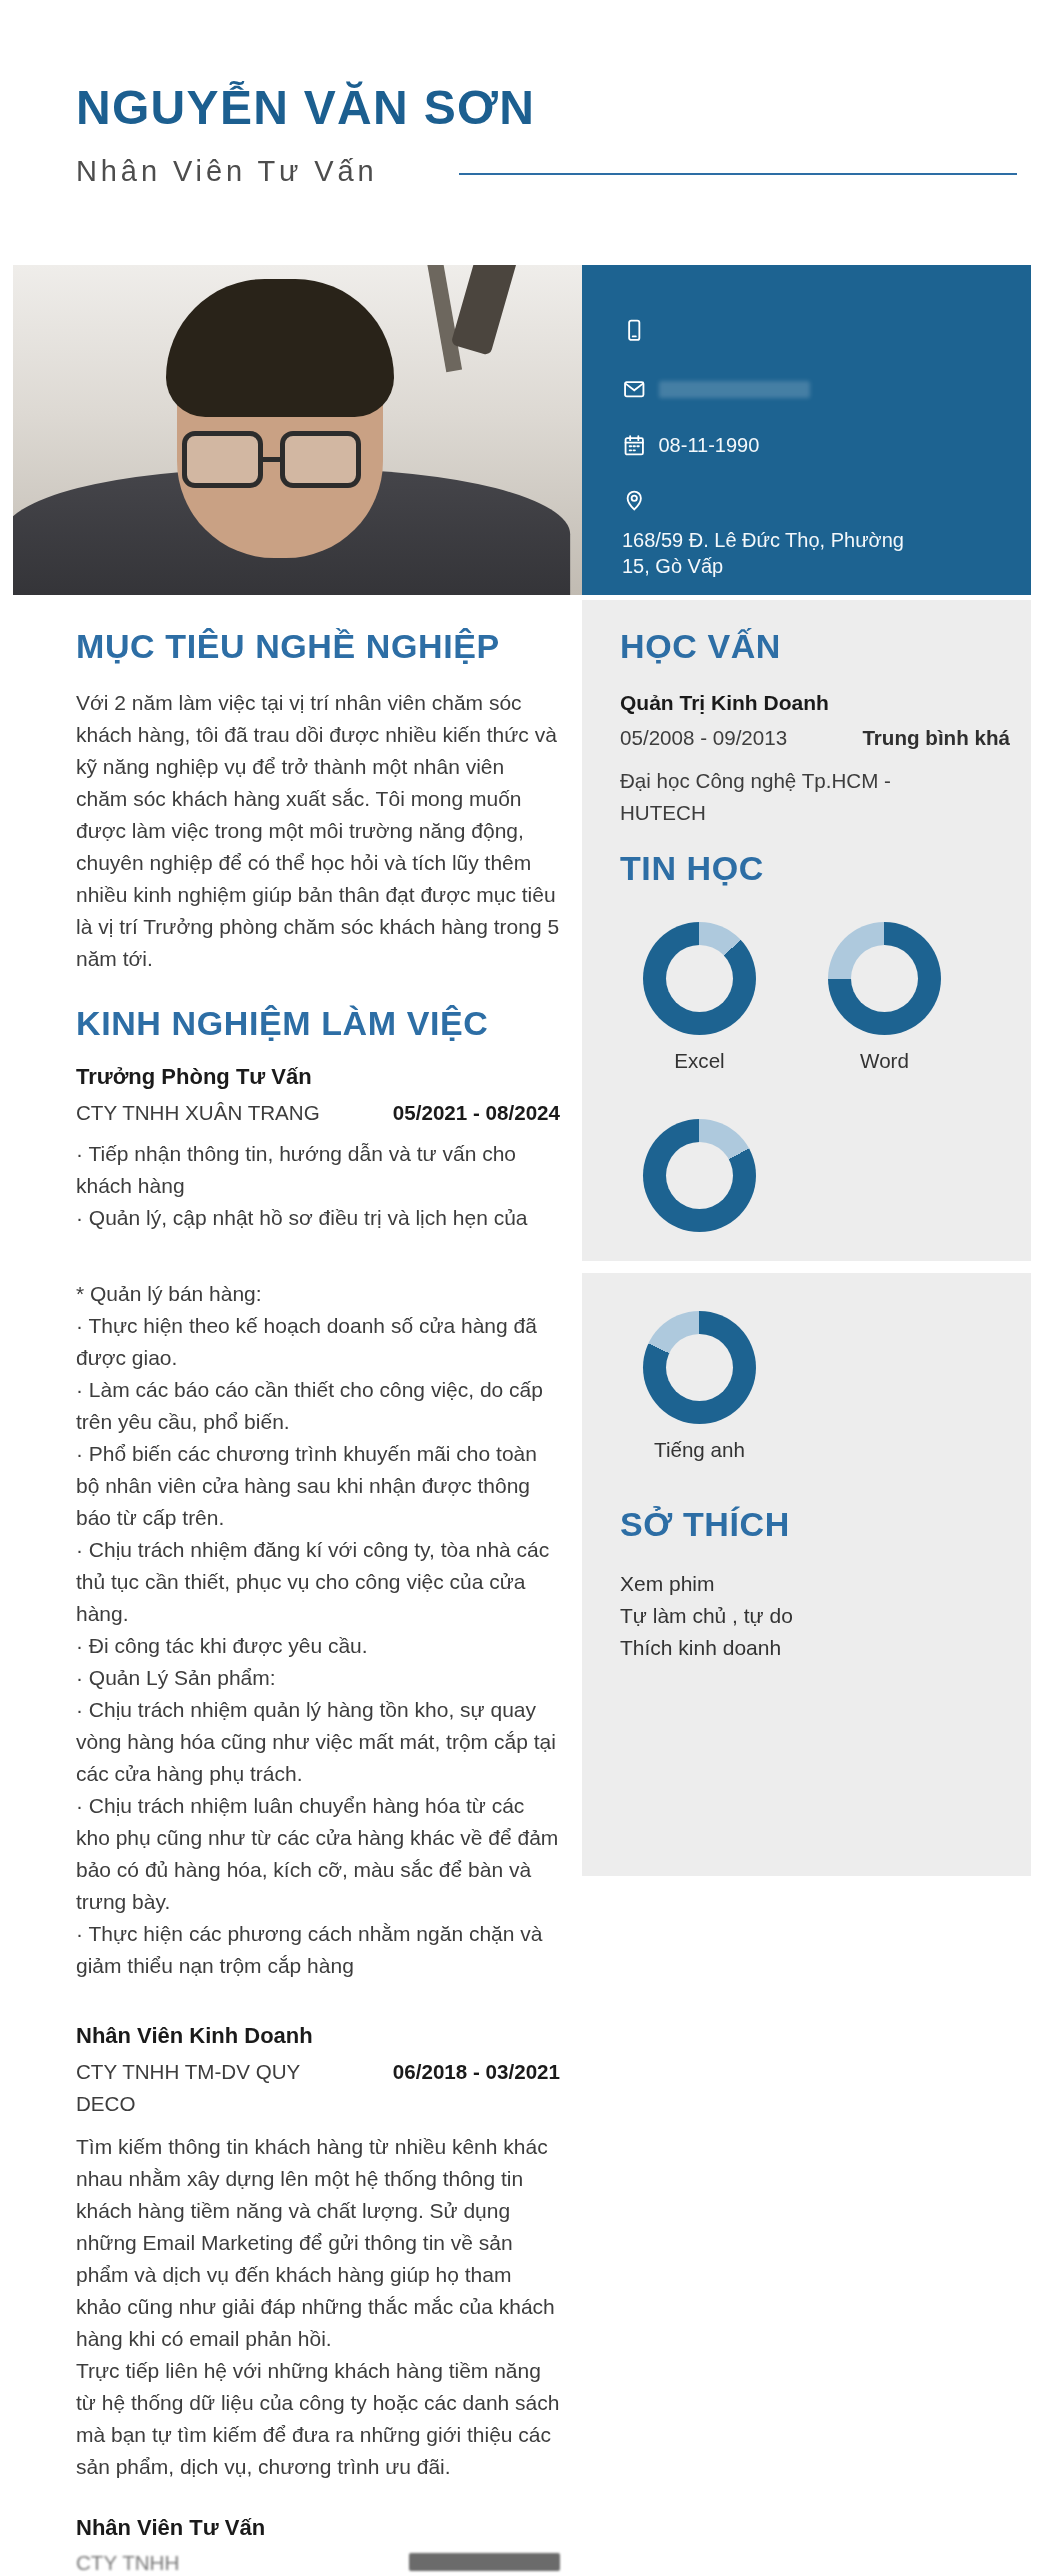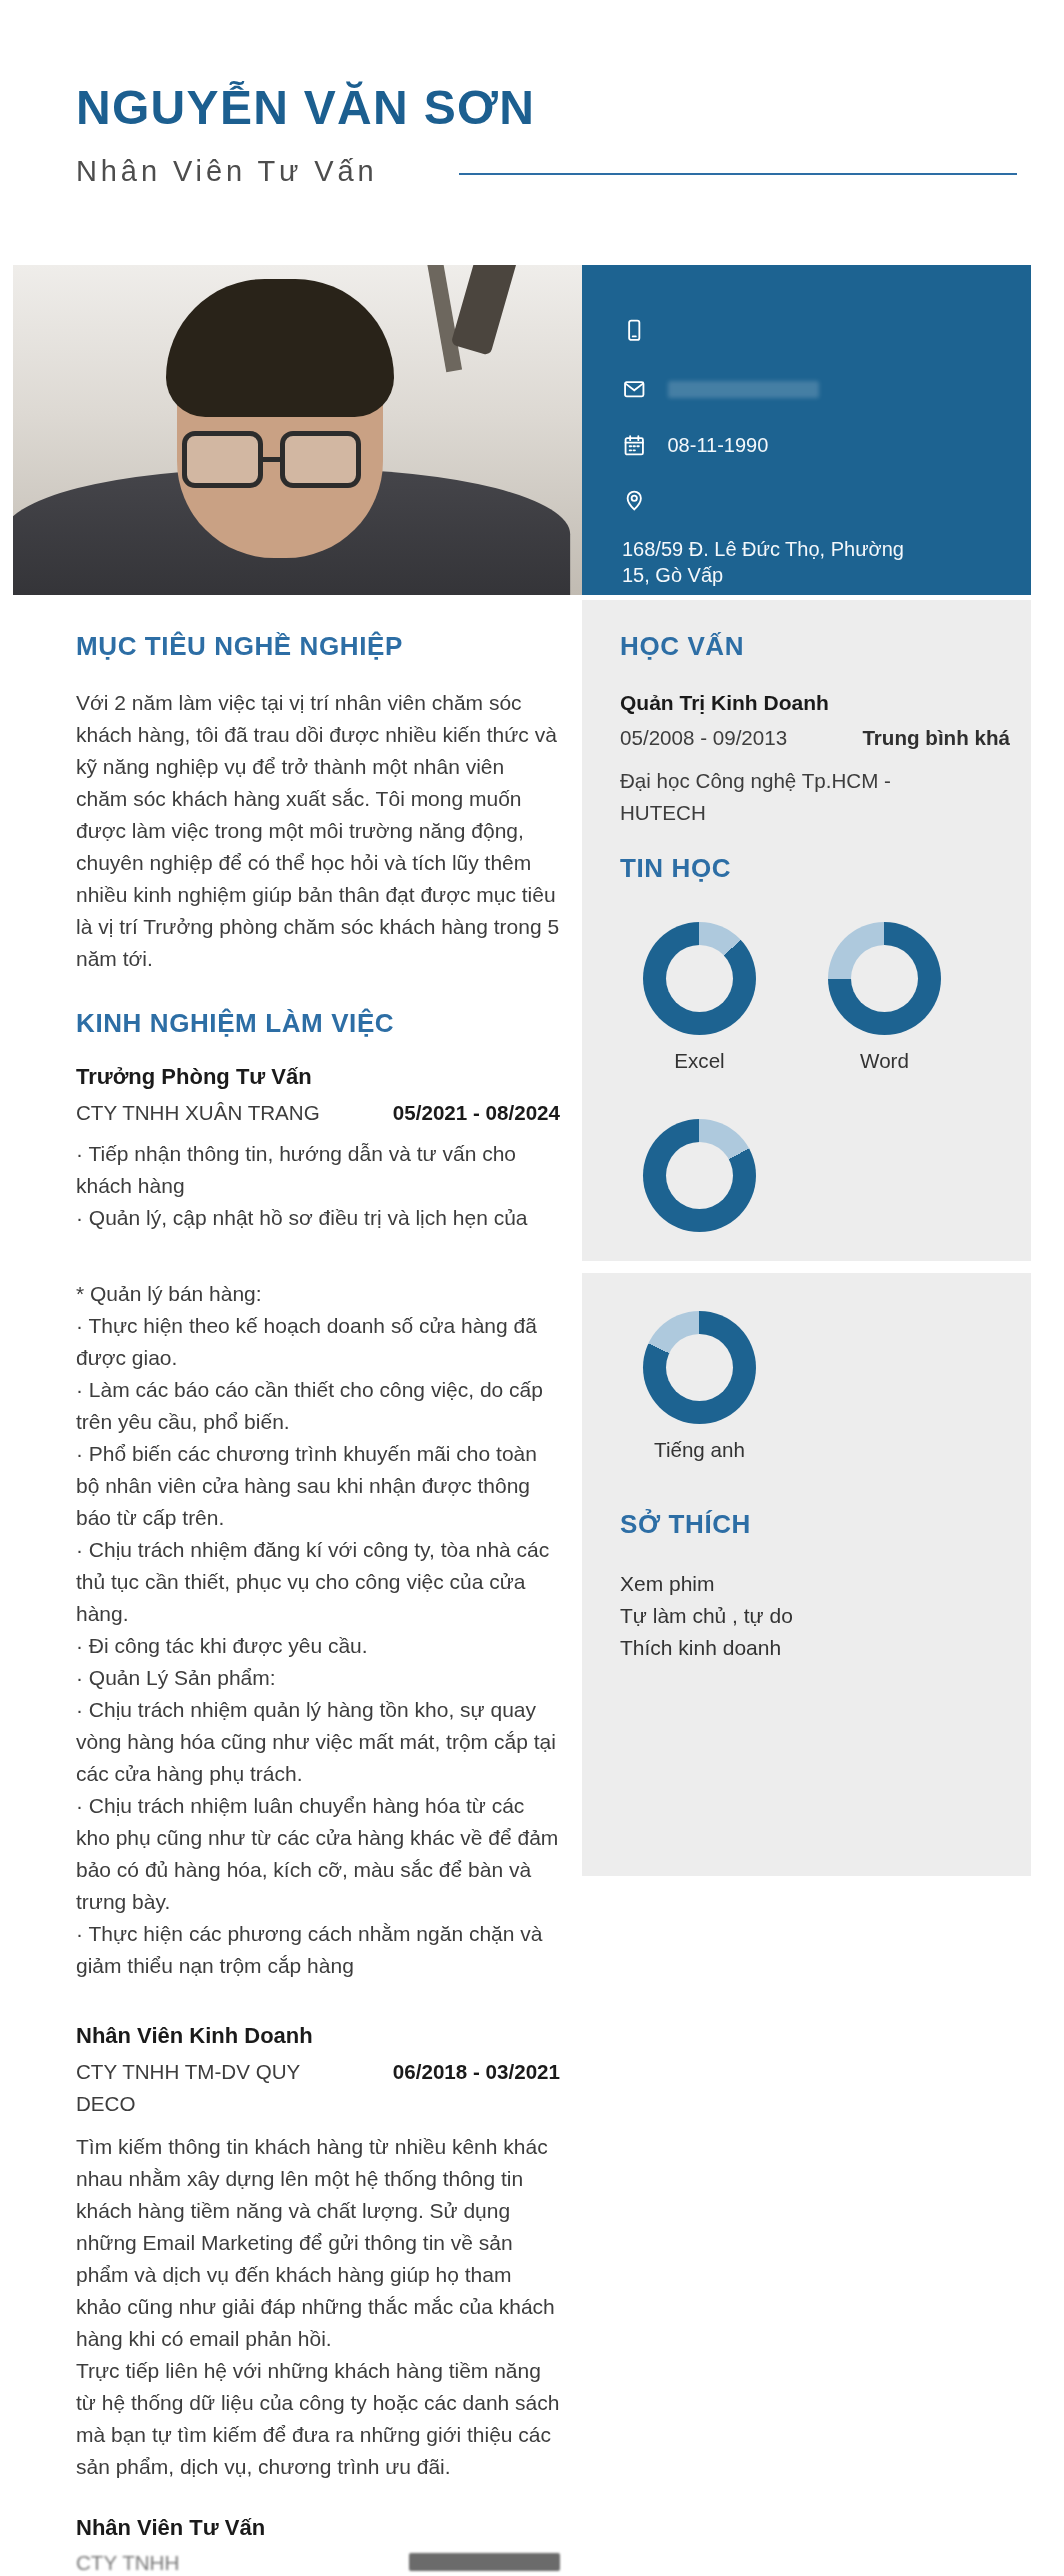--- a/index.html
+++ b/index.html
@@ -52,38 +52,38 @@
   .hair{position:absolute;left:153px;top:14px;width:228px;height:138px;background:#292319;border-radius:113px 113px 45px 45px;}
   .glasses{position:absolute;left:169px;top:166px;width:197px;display:flex;align-items:center;}
   .lens{width:81px;height:57px;border:5.2px solid #2c2c2c;border-radius:13px;background:rgba(235,240,240,.28);}
   .bridge{width:16.7px;height:5.2px;background:#2c2c2c;}
 
   
   .contact{
     position:absolute;left:582px;top:265px;width:449px;height:330px;
     background:var(--sidebar,#1d6391);color:#f4f8fb;
   }
-  .c-item{position:absolute;left:40px;display:flex;gap:21px;align-items:flex-start;}
+  .c-item{position:absolute;left:40px;display:flex;gap:12px;align-items:flex-start;}
   .c-item svg{flex:0 0 auto;margin-top:1.3px;}
   .c-text{font-size:20px;line-height:26px;max-width:303px;}
   .redacted{width:151px;height:16.7px;margin-top:5.2px;background:rgba(255,255,255,.18);border-radius:2.6px;filter:blur(1.9px);}
 
   
   .panel{position:absolute;left:582px;width:449px;background:var(--panel,#ededed);}
   .panel-1{top:600px;height:661px;}
   .panel-2{top:1273px;height:603px;}
 
   
   .left-1{position:absolute;left:76px;top:628px;width:484px;}
   .left-2{position:absolute;left:76px;top:1278px;width:484px;}
   .right-1{position:absolute;left:620px;top:628px;width:390px;}
   .right-2{position:absolute;left:620px;top:1278px;width:390px;}
 
   .section-heading{
-    font-size:26px;font-weight:600;letter-spacing:0.6px;
+    font-size:34px;font-weight:600;letter-spacing:0.6px;
     color:var(--accent,#2d6ea5);line-height:36px;
   }
   .body-text{font-size:21px;line-height:32px;color:var(--ink,#3d3d3d);}
   .objective-text{margin-top:23px;}
   .heading-exp{margin-top:30px;}
 
   .job-title{margin-top:22px;font-size:22px;font-weight:700;color:#1a1a1a;line-height:28px;}
   .job-head{margin-top:6.4px;display:flex;justify-content:space-between;align-items:flex-start;}
   .job-company{font-size:20.6px;line-height:32px;color:#3d3d3d;max-width:258px;}
   .job-period{font-size:20.6px;font-weight:700;color:#1a1a1a;line-height:32px;white-space:nowrap;}

